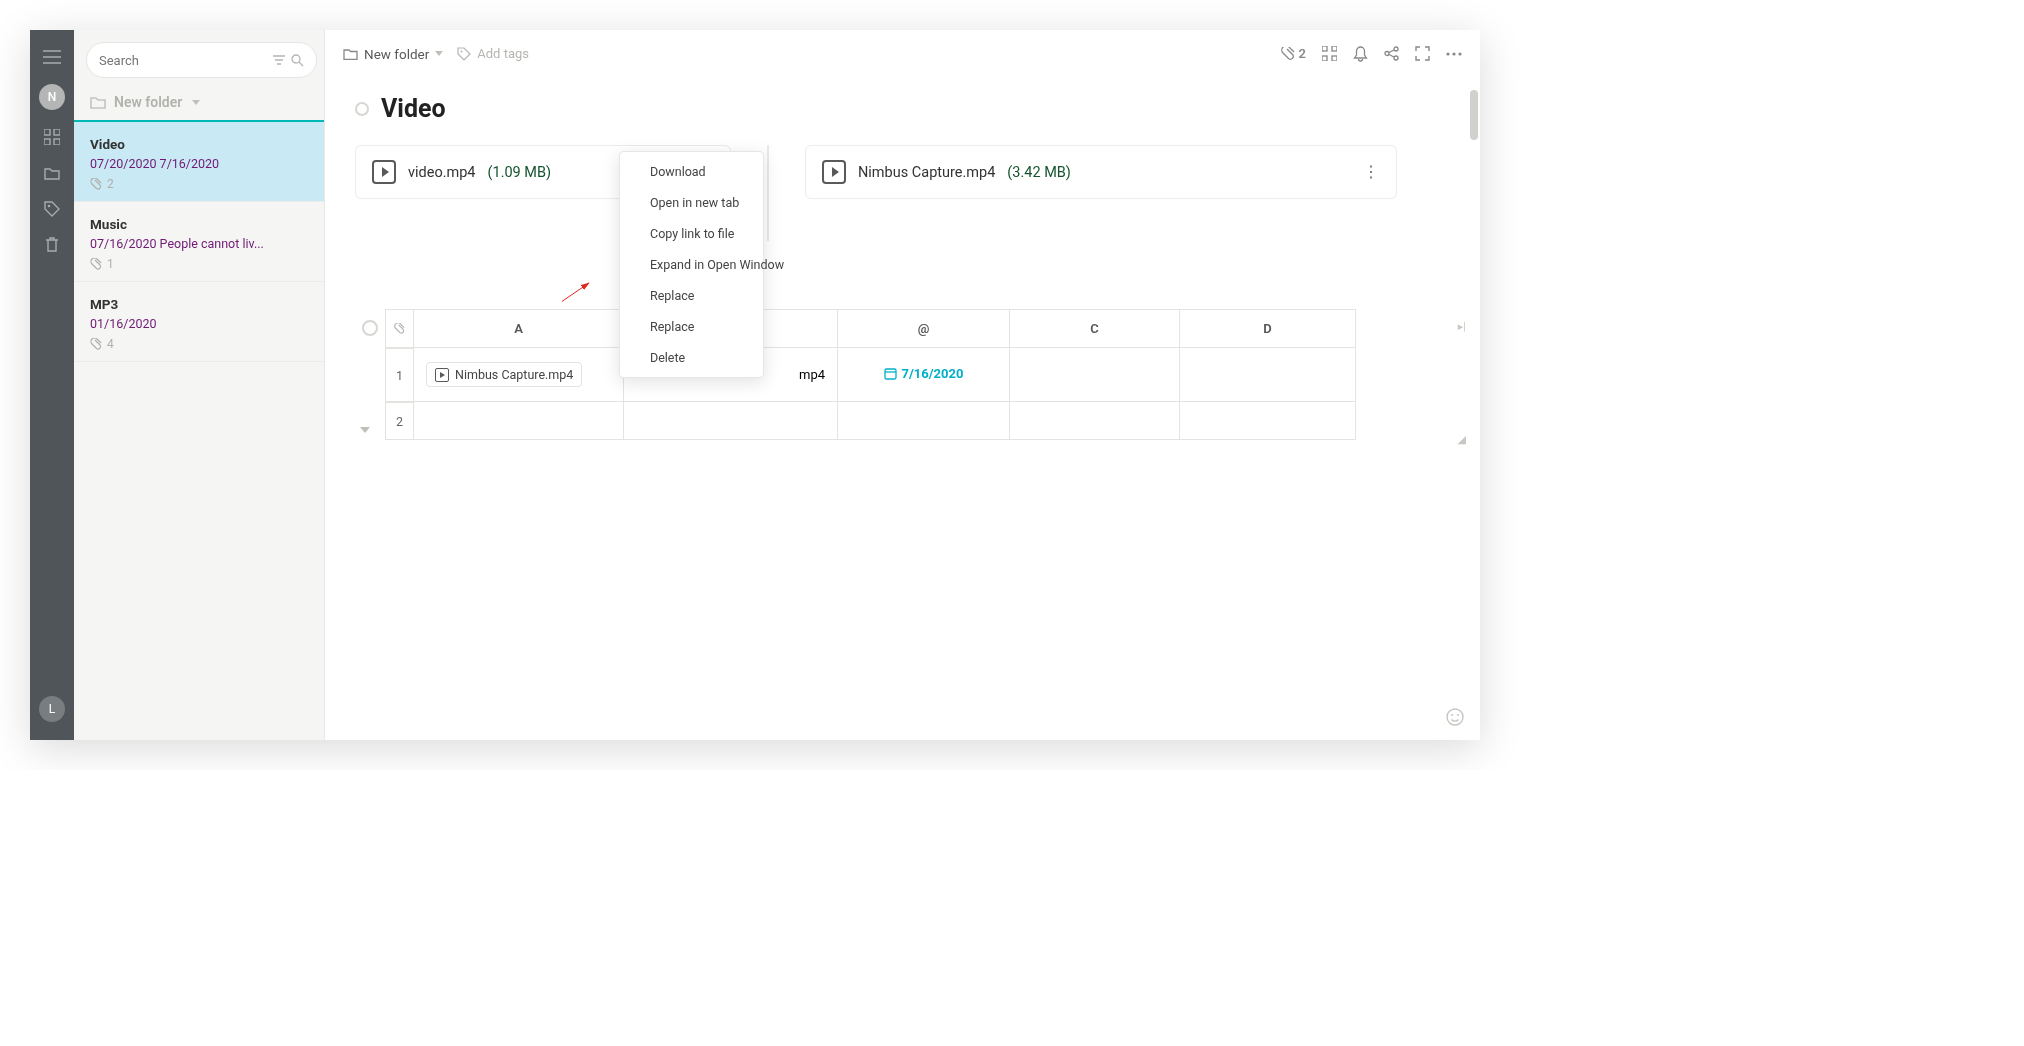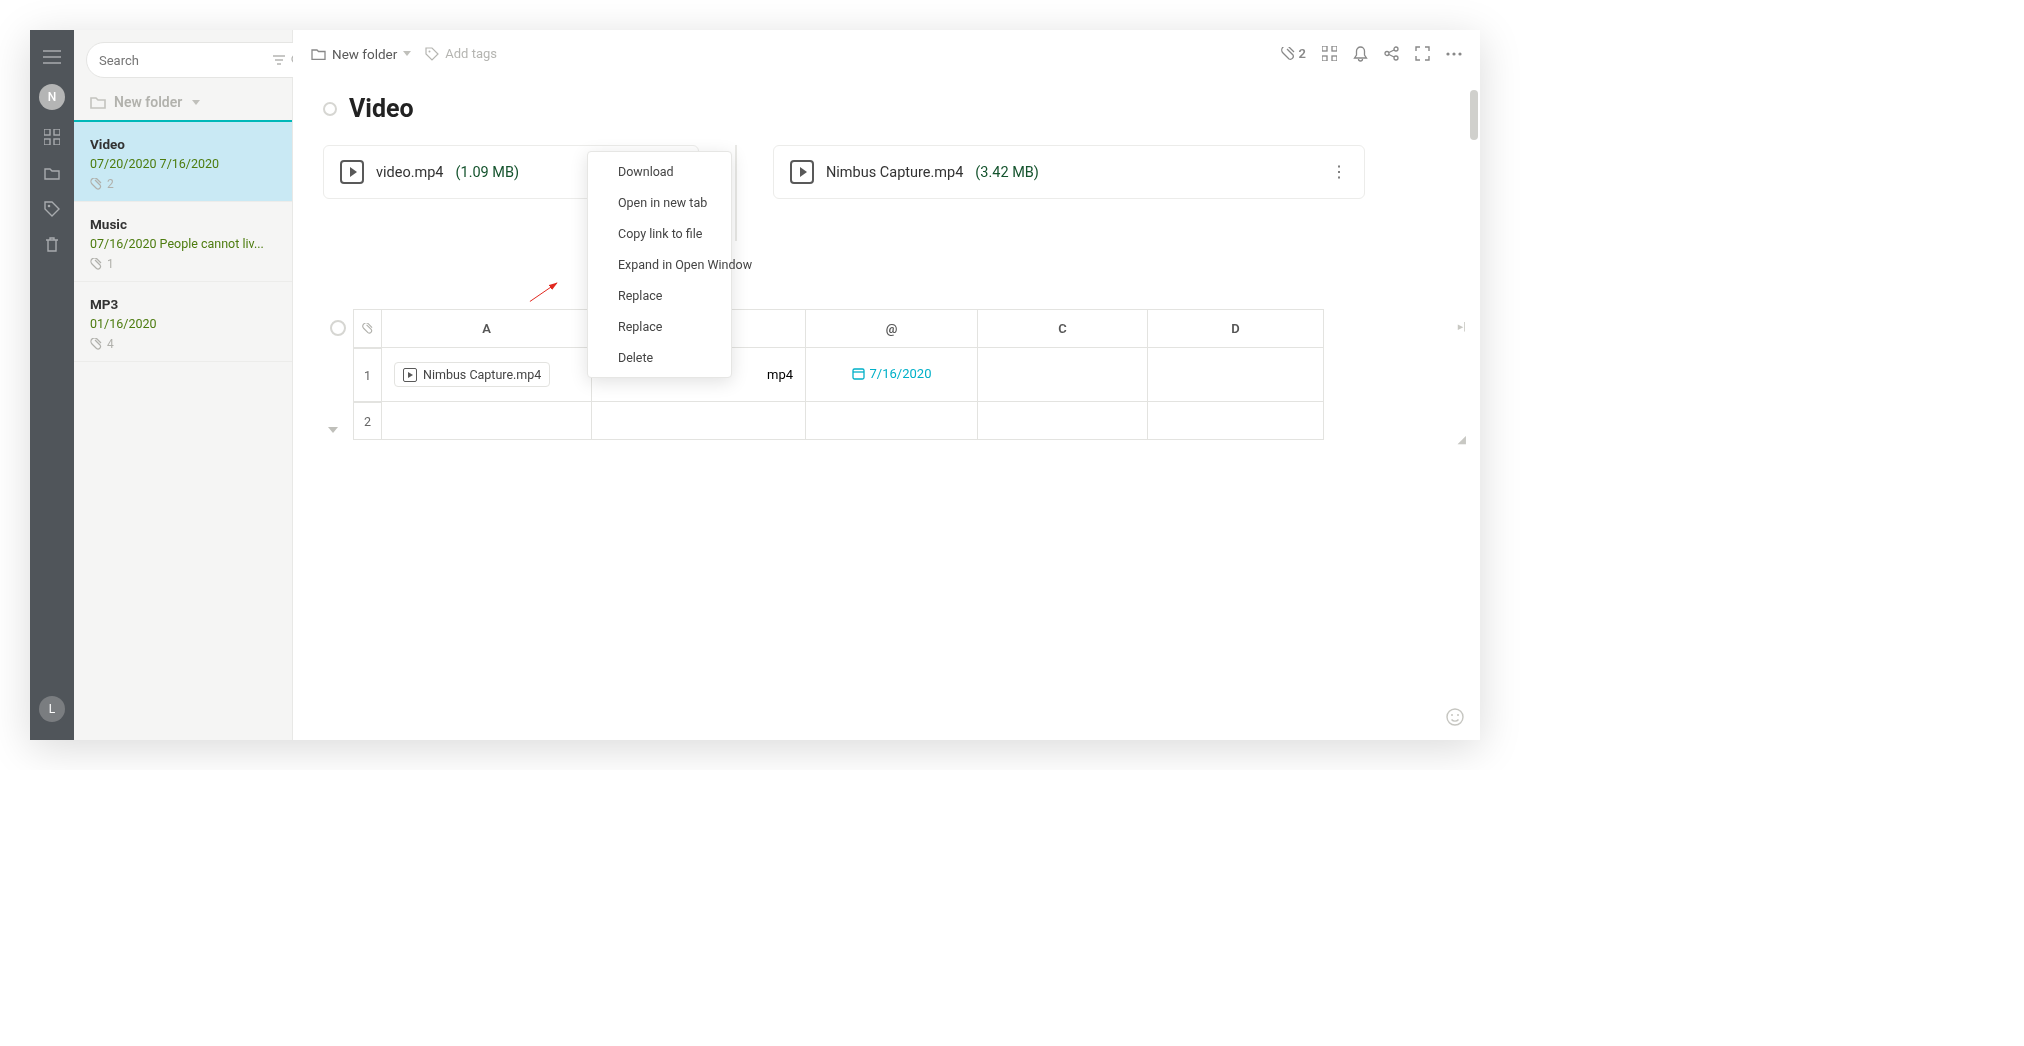--- a/index.html
+++ b/index.html
@@ -6,36 +6,36 @@
 body { background: #fff; padding: 30px; }
 .app-frame { width: 1450px; height: 710px; background: #fff; box-shadow: 0 8px 40px rgba(0,0,0,0.15); display: flex; position: relative; overflow: hidden; }
 
 
 .rail { width: 44px; background: #50555a; display: flex; flex-direction: column; align-items: center; padding: 18px 0; gap: 18px; }
 .rail-icon { width: 18px; height: 18px; display: flex; align-items: center; justify-content: center; color: #a8abae; cursor: pointer; }
 .rail-avatar { width: 26px; height: 26px; border-radius: 50%; background: #b4b5b5; color: #fff; display: flex; align-items: center; justify-content: center; font-size: 12px; font-weight: 500; cursor: pointer; }
 .rail-bottom { margin-top: auto; width: 26px; height: 26px; border-radius: 50%; background: #7a7d80; color: #fff; display: flex; align-items: center; justify-content: center; font-size: 12px; cursor: pointer; }
 
 
-.sidebar { width: 219px; background: #f5f5f4; display: flex; flex-direction: column; border-right: 1px solid #e8e8e6; }
+.sidebar { width: 251px; background: #f5f5f4; display: flex; flex-direction: column; border-right: 1px solid #e8e8e6; }
 .sidebar-top { display: flex; align-items: center; gap: 10px; padding: 12px 12px 10px 12px; }
 .search-pill { flex: 1; height: 36px; background: #fff; border: 1px solid #e5e5e3; border-radius: 18px; display: flex; align-items: center; padding: 0 12px; gap: 8px; }
 .search-pill input { border: none; outline: none; flex: 1; font-size: 13px; color: #888; background: transparent; }
 .search-icons { display: flex; gap: 6px; color: #b5b5b2; }
 .add-btn { width: 34px; height: 34px; border-radius: 50%; background: #00b8b8; color: #fff; display: flex; align-items: center; justify-content: center; cursor: pointer; font-size: 20px; }
 
 .folder-header { padding: 6px 16px 10px 16px; display: flex; align-items: center; gap: 8px; color: #b2b2ad; font-size: 14px; font-weight: 600; border-bottom: 2px solid #00b8b8; }
 .folder-header .fh-icon { color: #c4c4bf; }
 .folder-header .fh-chevron { margin-left: 2px; }
 
 .note-list { padding: 0; }
 .note-item { padding: 14px 16px 10px 16px; border-bottom: 1px solid #ececea; cursor: pointer; }
 .note-item.active { background: #c9e9f4; }
 .note-title { font-size: 13.5px; font-weight: 700; color: #333; margin-bottom: 4px; }
-.note-sub { font-size: 12.5px; color: #4d7c0f; margin-bottom: 6px; }
+.note-sub { font-size: 12.5px; color: #701a75; margin-bottom: 6px; }
 .note-attach { display: flex; align-items: center; gap: 5px; color: #b0b0ab; font-size: 12px; }
 
 
 .main { flex: 1; background: #fff; display: flex; flex-direction: column; position: relative; }
 .top-toolbar { height: 48px; display: flex; align-items: center; padding: 0 18px; gap: 14px; border-bottom: 1px solid transparent; }
 .breadcrumb { display: flex; align-items: center; gap: 6px; color: #5a5a5a; font-size: 13.5px; cursor: pointer; }
 .breadcrumb .bc-icon { color: #888; }
 .add-tags { display: flex; align-items: flex-end; gap: 6px; color: #b5b5b1; font-size: 13px; cursor: pointer; }
 .toolbar-right { margin-left: auto; display: flex; align-items: center; gap: 16px; color: #7a7a75; }
 .toolbar-right .tb-icon { cursor: pointer; display: flex; align-items: center; gap: 4px; font-size: 13px; color: #888; }
@@ -76,21 +76,21 @@
 th { font-weight: 600; color: #555; }
 .th-a { width: 210px; }
 .th-b { width: 214px; }
 .th-at { width: 172px; }
 .th-c { width: 170px; }
 .th-d { width: 176px; }
 .row-num { height: 38px; border: 1px solid #e3e3e0; border-right: none; display: flex; align-items: center; justify-content: center; font-size: 12.5px; color: #666; }
 .file-chip { display: inline-flex; align-items: center; gap: 6px; border: 1px solid #e3e3e0; border-radius: 4px; padding: 4px 8px; font-size: 12.5px; color: #444; }
 .file-chip .mini-play { width: 14px; height: 14px; border: 1.5px solid #595959; border-radius: 2px; display: inline-flex; align-items: center; justify-content: center; }
 .file-chip .mini-play::after { content: ''; border-left: 5px solid #595959; border-top: 3px solid transparent; border-bottom: 3px solid transparent; margin-left: 1px; }
-.date-chip { color: #00b0c8; display: inline-flex; align-items: center; gap: 5px; font-size: 13px; }
+.date-chip { color: #00b0c8; display: inline-flex; align-items: center; gap: 5px; font-size: 13px; font-weight: bold; }
 .expand-btn { position: absolute; right: -16px; top: 11px; color: #c8c8c3; cursor: pointer; font-size: 11px; }
 .resize-handle { position: absolute; right: -16px; bottom: -6px; color: #c8c8c3; font-size: 11px; }
 
 
 svg { display: block; }
 .smiley-corner { position: absolute; right: 16px; bottom: 14px; color: #c6c6c1; cursor: pointer; }
 .scroll-hint { position: absolute; right: 2px; top: 60px; width: 8px; height: 50px; background: #d0d0cc; border-radius: 4px; }
 .triangle-down { position: absolute; left: 5px; top: 118px; width:0; height:0; border-left:5px solid transparent; border-right:5px solid transparent; border-top:6px solid #bfbfba; }
 .fh-chevron { width: 0; height: 0; border-left: 4px solid transparent; border-right: 4px solid transparent; border-top: 5px solid #c0c0bb; display: inline-block; }
 </style>

